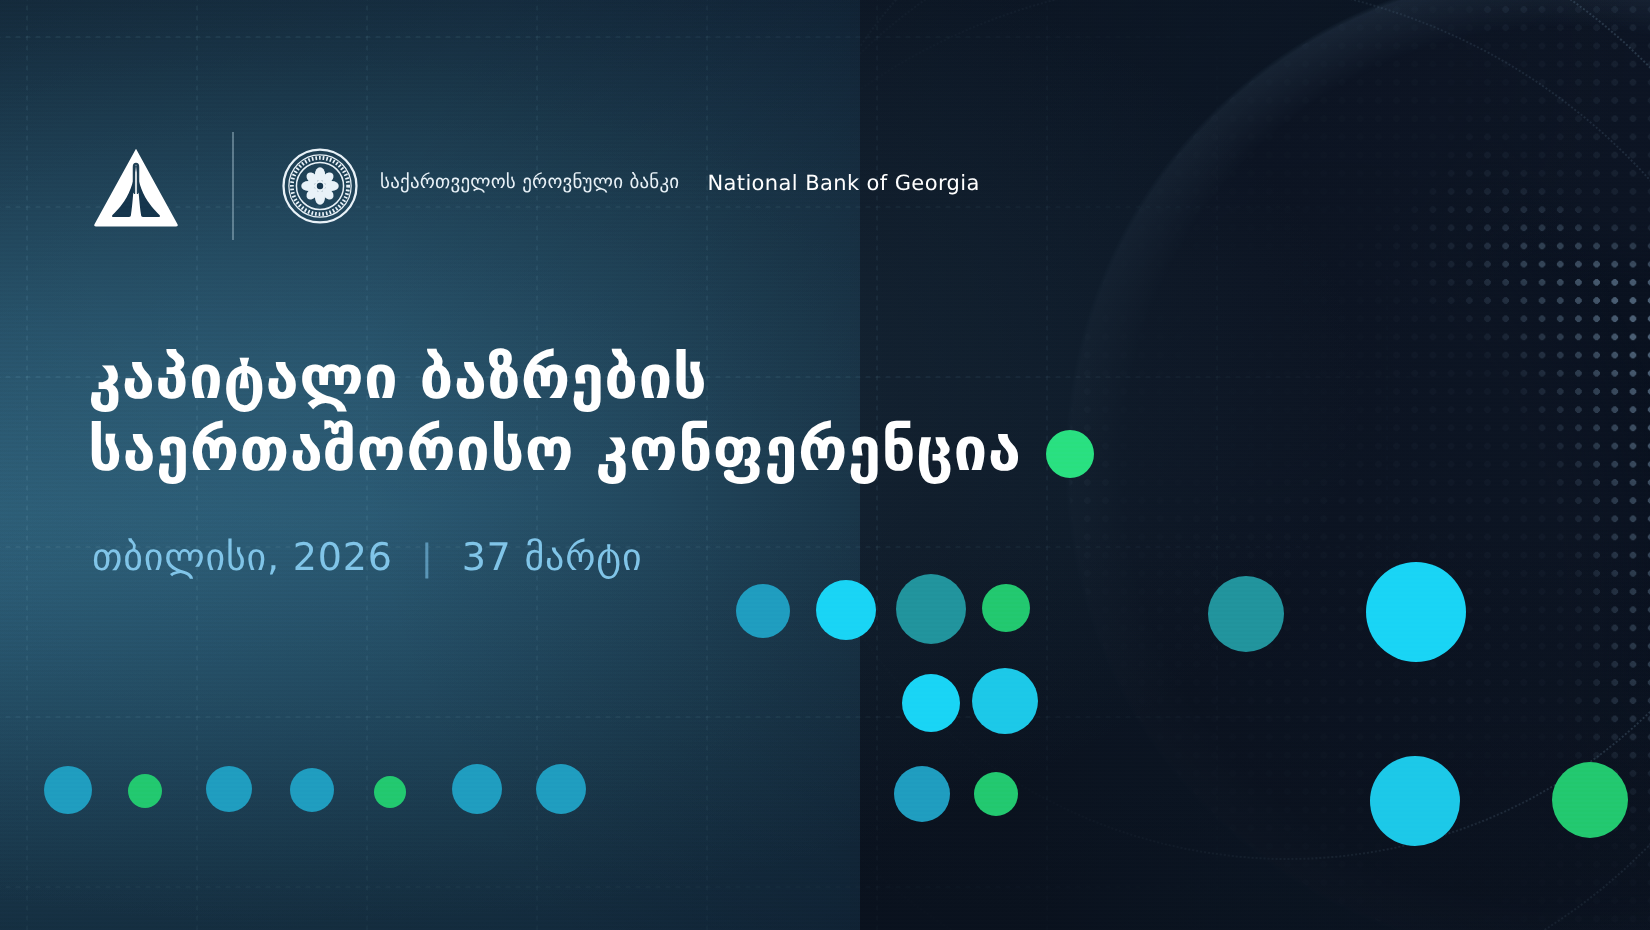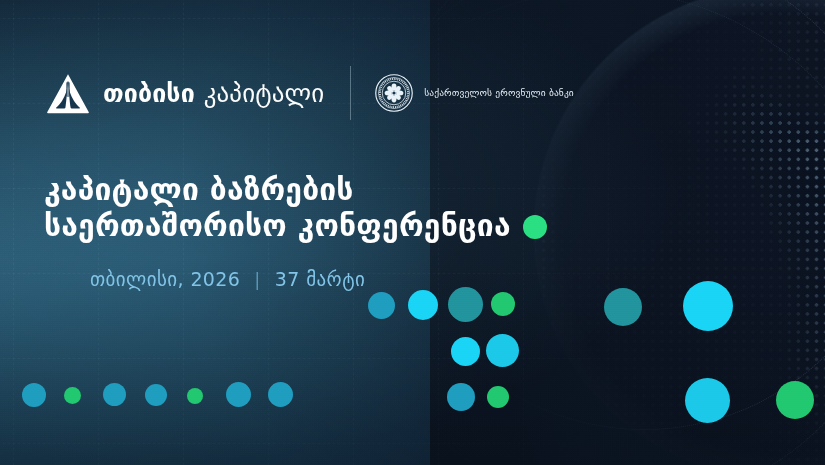--- a/index.html
+++ b/index.html
@@ -247,24 +247,20 @@
           <path d="M50 21.4 C48.6 35.9 44.5 50.4 36.6 62.3 C30.7 71.2 23.2 78 23.2 78
                    C22.2 78.8 22.6 80 24 80 L42.1 80 C43.4 80 44 79.2 44.2 78.1
                    C45.9 67.1 47.9 45.4 48.2 24.6 C48.3 22.2 48.4 21.4 50 21.4 Z"></path>
           <path d="M50 21.4 C51.4 35.9 55.5 50.4 63.4 62.3 C69.3 71.2 76.8 78 76.8 78
                    C77.8 78.8 77.4 80 76 80 L57.9 80 C56.6 80 56 79.2 55.8 78.1
                    C54.1 67.1 52.1 45.4 51.8 24.6 C51.7 22.2 51.6 21.4 50 21.4 Z"></path>
           <path d="M50 58.5 C44.6 64.7 37.6 69.6 30.4 72.9 C36 77.7 43 80.4 50 80.4
                    C57 80.4 64 77.7 69.6 72.9 C62.4 69.6 55.4 64.7 50 58.5 Z" opacity="0"></path>
         </g>
       </svg>
-      <div class="tbc-word">
-        <span>თიბისი</span>
-        <span class="light">კაპიტალი</span>
-      </div>
     </div>
 
     <div class="divider"></div>
 
     <div class="nbg-lock">
       <svg class="nbg-mark" viewBox="0 0 100 100">
         <circle cx="50" cy="50" r="48" fill="none" stroke="#e9f2f8" stroke-width="3"></circle>
         <circle cx="50" cy="50" r="41" fill="none" stroke="#e9f2f8" stroke-width="1.6"></circle>
         <circle cx="50" cy="50" r="37" fill="none" stroke="#e9f2f8" stroke-width="5" stroke-dasharray="2.2 2.6"></circle>
         <circle cx="50" cy="50" r="31" fill="none" stroke="#e9f2f8" stroke-width="2"></circle>
@@ -280,32 +276,33 @@
             <ellipse cx="50" cy="35.5" rx="6.2" ry="8.6"></ellipse>
             <ellipse cx="50" cy="64.5" rx="6.2" ry="8.6"></ellipse>
             <ellipse cx="35.5" cy="50" rx="8.6" ry="6.2"></ellipse>
             <ellipse cx="64.5" cy="50" rx="8.6" ry="6.2"></ellipse>
           </g>
         </g>
         <circle cx="50" cy="50" r="4.2" fill="#16354c"></circle>
       </svg>
       <div class="nbg-text">
         <div class="nbg-ka">საქართველოს ეროვნული ბანკი</div>
+        <div class="nbg-en">National Bank of Georgia</div>
       </div>
     </div>
   </div>
 
   <div class="headline">
     <div class="hl-line">კაპიტალი ბაზრების</div>
     <div class="hl-line second">
       <span>საერთაშორისო კონფერენცია</span>
       <span class="hl-dot" style="background: rgb(41, 224, 127);"></span>
     </div>
   </div>
 
-  <div class="dateline" style="color: rgb(127, 196, 232); margin-left: 44px;">
+  <div class="dateline" style="color: rgb(127, 196, 232);">
     <span>თბილისი, 2026</span>
     <span class="sep">|</span>
     <span>37 მარტი</span>
   </div>
 
   <div class="grain"></div>
 </div>
 
 </body></html>

